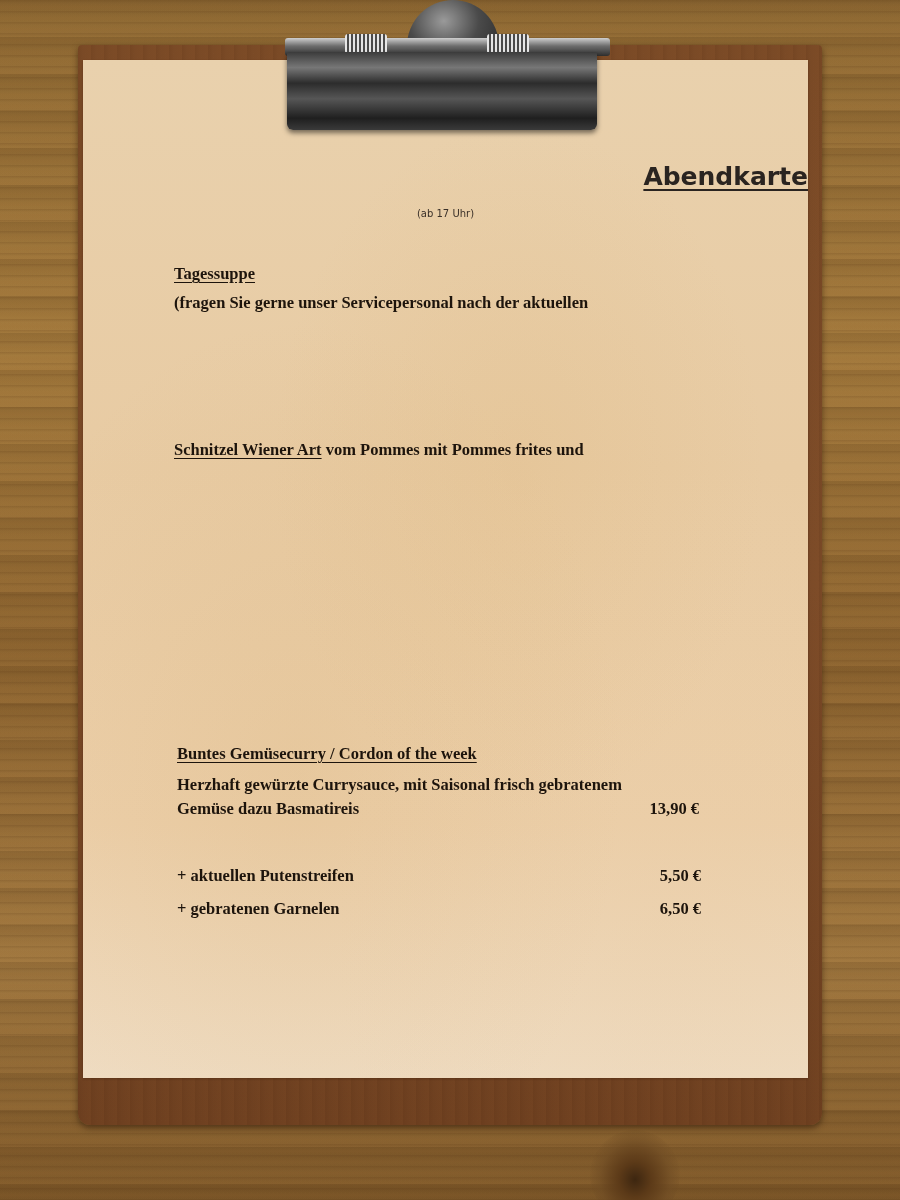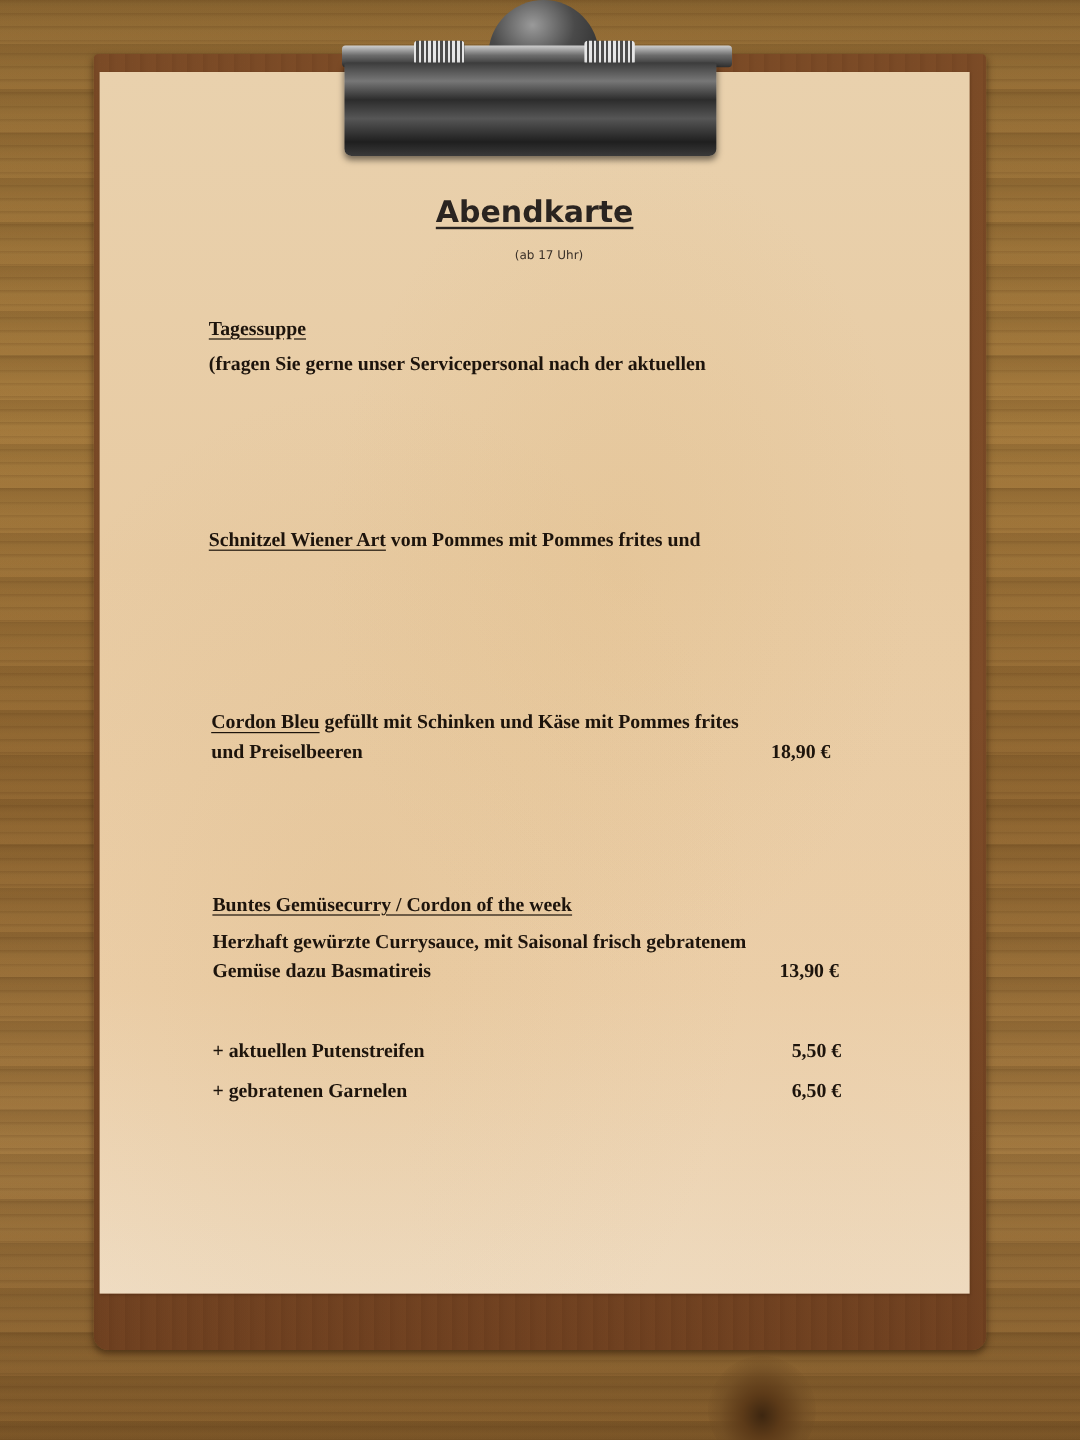--- a/index.html
+++ b/index.html
@@ -56,27 +56,27 @@
       position: absolute; left: 2px; top: 52px; width: 310px; height: 78px;
       background: linear-gradient(180deg, #3b3b3b 0%, #777 20%, #2c2c2c 40%, #565656 60%, #1f1f1f 85%, #3a3a3a 100%);
       border-radius: 2px 2px 6px 6px;
       box-shadow: 0 3px 5px rgba(0,0,0,0.5);
     }
     .menu {
       position: absolute; left: 83px; top: 60px; width: 725px; height: 1018px;
       color: #1d140c;
     }
     .title {
-      position: absolute; left: 0; width: 100%; top: 102px; text-align: center;
+      position: absolute; left: 0; width: 100%; top: 102px; text-align: right;
       font-family: "DejaVu Sans", "Liberation Sans", sans-serif;
       font-weight: bold; font-size: 25px; color: #2a2420;
     }
     .title span { text-decoration: underline; text-underline-offset: 4px; }
     .subtitle {
-      position: absolute; left: 12px; width: 100%; top: 148px; text-align: center;
+      position: absolute; left: 0; width: 100%; top: 148px; text-align: center;
       font-family: "DejaVu Sans", "Liberation Sans", sans-serif;
       font-size: 10px; color: #3a3028;
     }
     .section { position: absolute; font-weight: bold; font-size: 16.5px; line-height: 24.5px; }
     .u { text-decoration: underline; text-underline-offset: 3px; }
     .line { position: relative; white-space: nowrap; }
     .price { position: absolute; right: 0; top: 0; white-space: nowrap; }
   </style>
 </head>
 <body>
@@ -93,29 +93,20 @@
     <div class="line u">Tagessuppe</div>
     <div class="line" style="margin-top:4px;">(fragen Sie gerne unser Servicepersonal nach der aktuellen</div>
   </div>
 
   <div class="section" style="left:91px; top:378px; width:508px;">
     <div class="line">
       <span class="u">Schnitzel Wiener Art</span><span> vom Pommes mit Pommes frites und</span>
     </div>
   </div>
 
-  <div class="section" style="left:93px; top:530px; width:516px;">
-    <div class="line">
-      <span class="u">Cordon Bleu</span><span> gefüllt mit Schinken und Käse mit Pommes frites</span>
-    </div>
-    <div class="line">
-      <span>und Preiselbeeren</span>
-      <span class="price">18,90 €</span>
-    </div>
-  </div>
 
   <div class="section" style="left:94px; top:682px; width:522px;">
     <div class="line u">Buntes Gemüsecurry / Cordon of the week</div>
     <div class="line" style="margin-top:6px;">Herzhaft gewürzte Currysauce, mit Saisonal frisch gebratenem</div>
     <div class="line">
       <span>Gemüse dazu Basmatireis</span>
       <span class="price">13,90 €</span>
     </div>
   </div>
 

